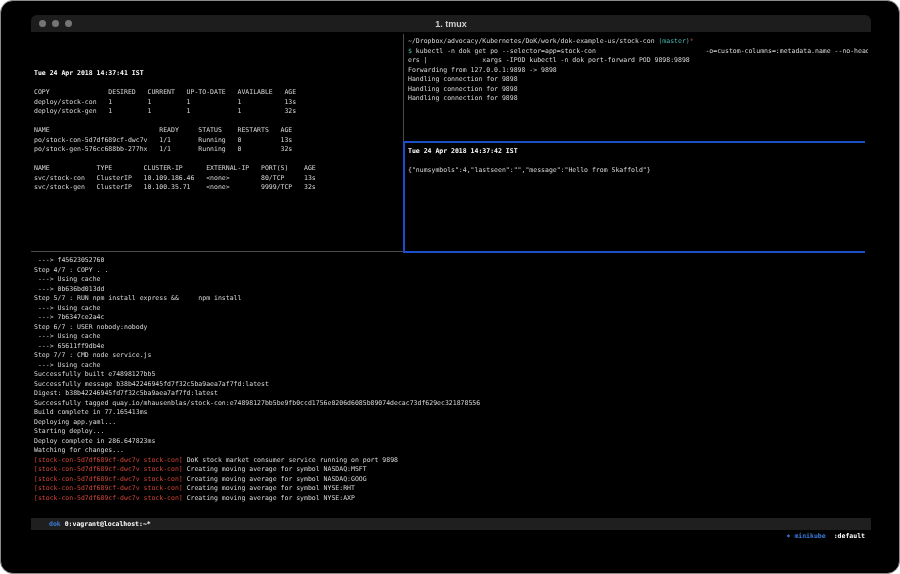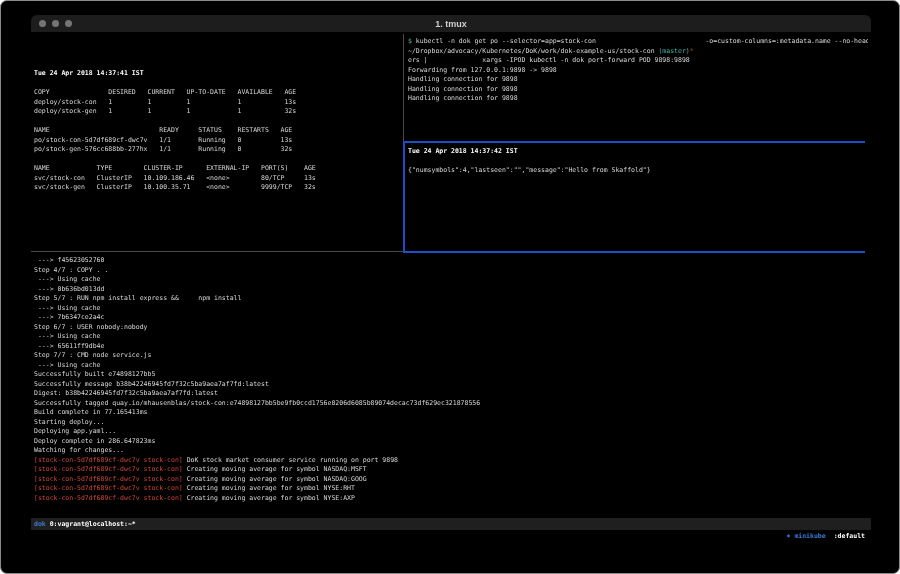--- a/index.html
+++ b/index.html
@@ -1,18 +1,18 @@
 <!DOCTYPE html>
 <html><head>
 <meta charset="utf-8">
 <style>
   html,body{margin:0;padding:0;background:#fff;}
   body{width:900px;height:574px;position:relative;font-family:"Liberation Sans",sans-serif;}
   .frame{position:absolute;left:0;top:0;width:898px;height:572px;background:#000;
-         border:1px solid #8a8a8a;border-radius:7px;overflow:hidden;}
+         border:1px solid #8a8a8a;border-radius:13px;overflow:hidden;}
   
   .window{position:absolute;left:30px;top:14px;width:840px;height:546px;background:#000;}
   .titlebar{position:absolute;left:0;top:0;width:840px;height:17px;background:#1d1d1d;
             border-radius:6px 6px 0 0;display:flex;align-items:center;}
   .lights{display:flex;gap:6px;margin-left:8px;}
   .light{width:7px;height:7px;border-radius:50%;background:#757575;}
   .title{position:absolute;left:0;right:0;text-align:center;color:#cfcfcf;font-size:9px;font-weight:bold;}
   
   .pane{position:absolute;overflow:hidden;font-family:"DejaVu Sans Mono","Liberation Mono",monospace;
         font-size:6.5px;line-height:9.5px;color:#d8d8d8;}
@@ -21,21 +21,21 @@
   .c-b{color:#ffffff;font-weight:700;}
   .c-cy{color:#49b6ad;}
   .c-rd{color:#cf4436;}
   .vborder,.hborder{position:absolute;}
   .b-gray{background:#4a4a4a;}
   .b-blue{background:#1c4ec8;}
   
   .statusbar{position:absolute;left:0;top:503px;width:840px;height:12px;background:#1f1f1f;
              font-family:"DejaVu Sans Mono","Liberation Mono",monospace;font-size:6.5px;line-height:12px;
              display:flex;justify-content:space-between;}
-  .status-left{display:flex;white-space:pre;padding-left:3px;justify-content:space-between;}
+  .status-left{display:flex;white-space:pre;padding-left:18px;justify-content:space-between;}
   .session{color:#3b79d6;font-weight:700;}
   .winlabel{color:#ffffff;font-weight:700;}
   .status-right{white-space:pre;padding-right:6px;}
   .ctx-icon,.ctx-name{color:#3b79d6;font-weight:700;}
   .ctx-ns{color:#ffffff;font-weight:700;padding-left:8px;}
 </style>
 </head>
 <body>
 
 <div class="frame">
@@ -66,22 +66,22 @@
         <div><span class="c-w">svc/stock-gen   ClusterIP   10.100.35.71    &lt;none&gt;        9999/TCP   32s</span></div>
       </div>
 
     <div class="vborder b-gray" style="left:372px;top:19px;width:1px;height:107px;"></div>
     <div class="vborder b-blue" style="left:372px;top:126px;width:2px;height:111px;"></div>
     <div class="hborder b-blue" style="left:372px;top:126px;width:462px;height:2px;"></div>
     <div class="hborder b-gray" style="left:0px;top:236px;width:372px;height:1px;"></div>
     <div class="hborder b-blue" style="left:372px;top:236px;width:462px;height:2px;"></div>
 
     <div class="pane" style="left:377px;top:22px;width:460px;height:102px;">
+        <div><span class="c-w">~/Dropbox/advocacy/Kubernetes/DoK/work/dok-example-us/stock-con </span><span class="c-cy">(master)</span><span class="c-rd">*</span></div>
         <div><span class="c-cy">$ </span><span class="c-w">kubectl -n dok get po --selector=app=stock-con                            -o=custom-columns=:metadata.name --no-head</span></div>
-        <div><span class="c-w">~/Dropbox/advocacy/Kubernetes/DoK/work/dok-example-us/stock-con </span><span class="c-cy">(master)</span><span class="c-rd">*</span></div>
         <div><span class="c-w">ers |              xargs -IPOD kubectl -n dok port-forward POD 9898:9898</span></div>
         <div><span class="c-w">Forwarding from 127.0.0.1:9898 -&gt; 9898</span></div>
         <div><span class="c-w">Handling connection for 9898</span></div>
         <div><span class="c-w">Handling connection for 9898</span></div>
         <div><span class="c-w">Handling connection for 9898</span></div>
       </div>
 
     <div class="pane" style="left:377px;top:132px;width:460px;height:102px;">
         <div><span class="c-b">Tue 24 Apr 2018 14:37:42 IST</span></div>
         <div><span class="c-w"> </span></div>
@@ -99,22 +99,22 @@
         <div><span class="c-w">Step 6/7 : USER nobody:nobody</span></div>
         <div><span class="c-w"> ---&gt; Using cache</span></div>
         <div><span class="c-w"> ---&gt; 65611ff9db4e</span></div>
         <div><span class="c-w">Step 7/7 : CMD node service.js</span></div>
         <div><span class="c-w"> ---&gt; Using cache</span></div>
         <div><span class="c-w">Successfully built e74898127bb5</span></div>
         <div><span class="c-w">Successfully message b38b42246945fd7f32c5ba9aea7af7fd:latest</span></div>
         <div><span class="c-w">Digest: b38b42246945fd7f32c5ba9aea7af7fd:latest</span></div>
         <div><span class="c-w">Successfully tagged quay.io/mhausenblas/stock-con:e74898127bb5be9fb0ccd1756e0206d6085b89074decac73df629ec321878556</span></div>
         <div><span class="c-w">Build complete in 77.165413ms</span></div>
+        <div><span class="c-w">Deploying app.yaml...</span></div>
         <div><span class="c-w">Starting deploy...</span></div>
-        <div><span class="c-w">Deploying app.yaml...</span></div>
         <div><span class="c-w">Deploy complete in 286.647823ms</span></div>
         <div><span class="c-w">Watching for changes...</span></div>
         <div><span class="c-rd">[stock-con-5d7df689cf-dwc7v stock-con]</span><span class="c-w"> DoK stock market consumer service running on port 9898</span></div>
         <div><span class="c-rd">[stock-con-5d7df689cf-dwc7v stock-con]</span><span class="c-w"> Creating moving average for symbol NASDAQ:MSFT</span></div>
         <div><span class="c-rd">[stock-con-5d7df689cf-dwc7v stock-con]</span><span class="c-w"> Creating moving average for symbol NASDAQ:GOOG</span></div>
         <div><span class="c-rd">[stock-con-5d7df689cf-dwc7v stock-con]</span><span class="c-w"> Creating moving average for symbol NYSE:RHT</span></div>
         <div><span class="c-rd">[stock-con-5d7df689cf-dwc7v stock-con]</span><span class="c-w"> Creating moving average for symbol NYSE:AXP</span></div>
       </div>
 
     <div class="statusbar">

